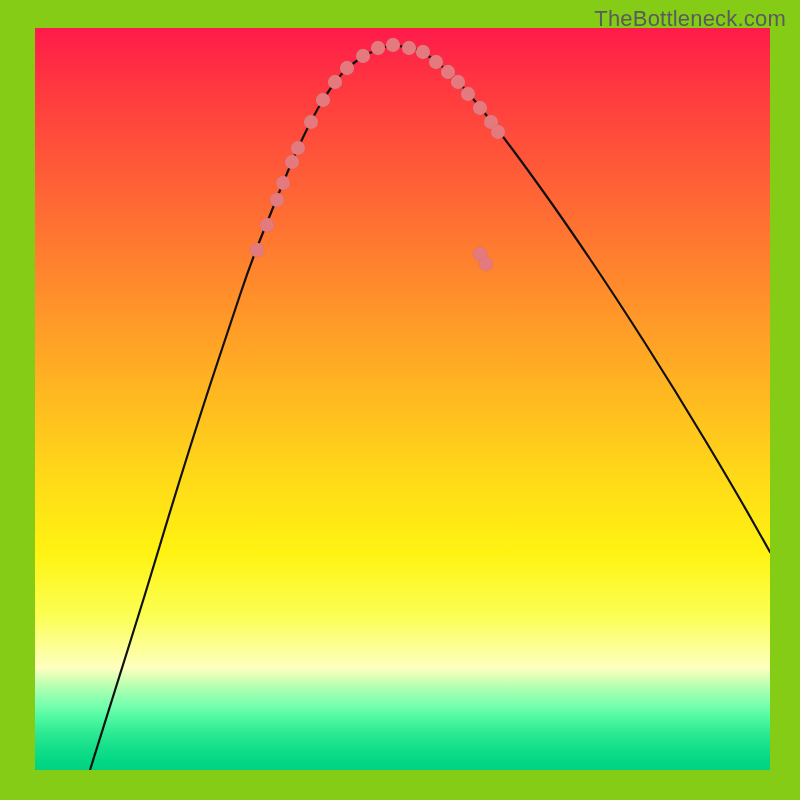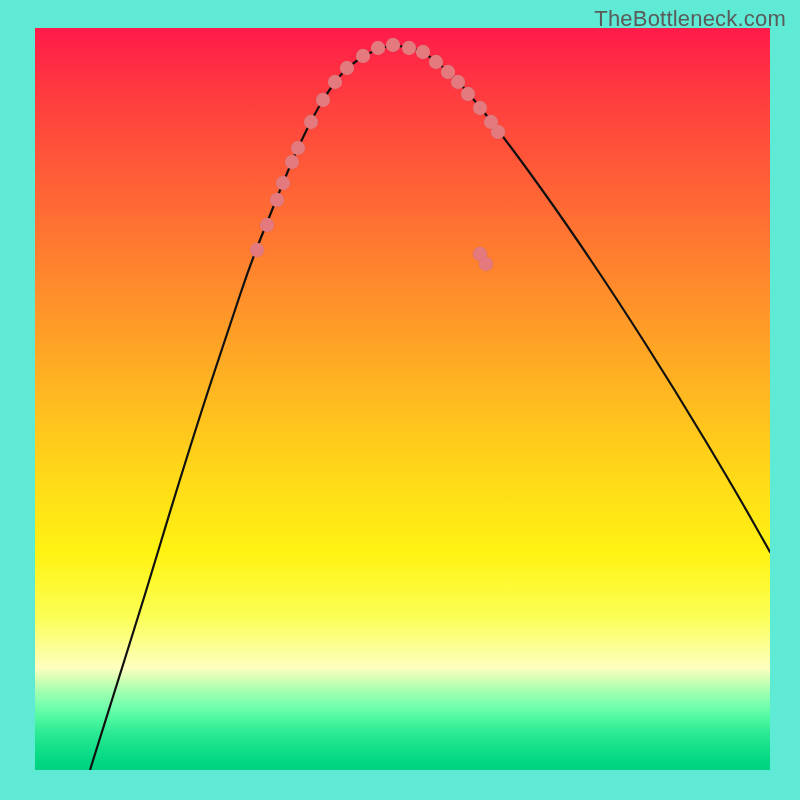--- a/index.html
+++ b/index.html
@@ -8,21 +8,21 @@
     width: 800px;
     height: 800px;
     overflow: hidden;
     background: #000;
     font-family: Arial, Helvetica, sans-serif;
   }
   .frame {
     position: relative;
     width: 800px;
     height: 800px;
-    background: #5eead4;
+    background: #84cc16;
   }
   .watermark {
     position: absolute;
     top: 6px;
     right: 14px;
     color: #5b5b5b;
     font-size: 22px;
     font-weight: 500;
     letter-spacing: 0.2px;
     z-index: 8;

